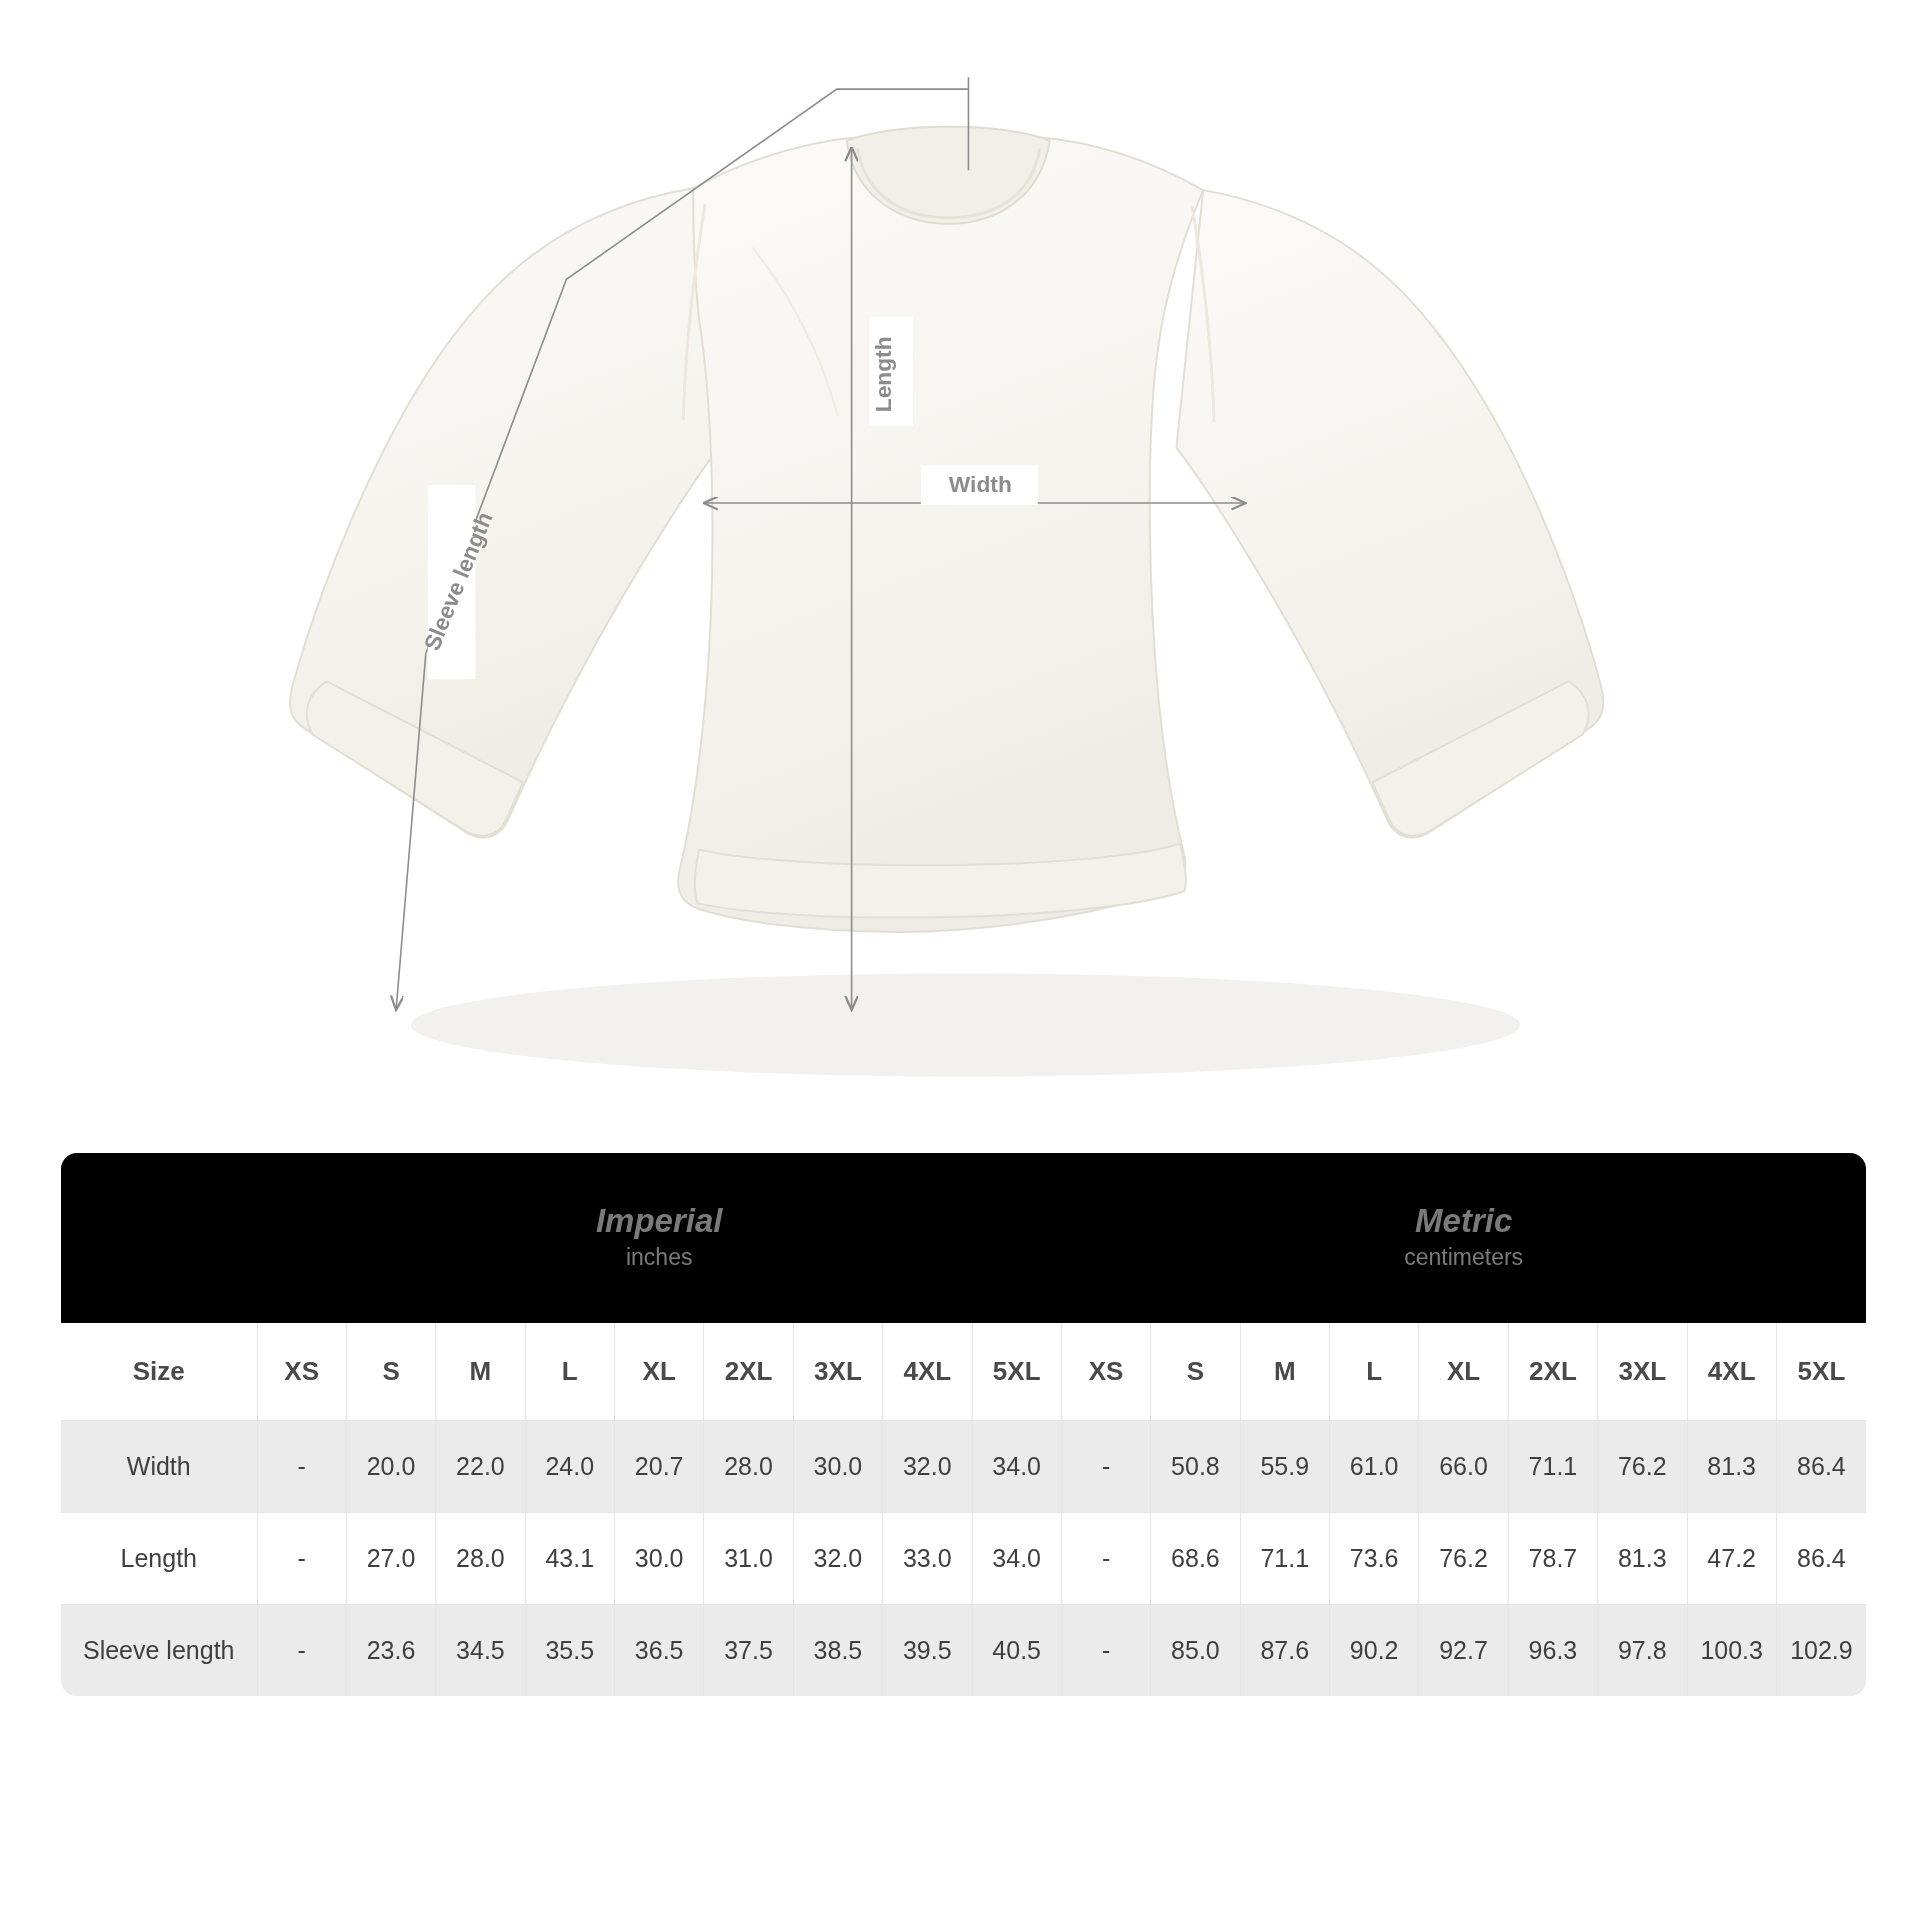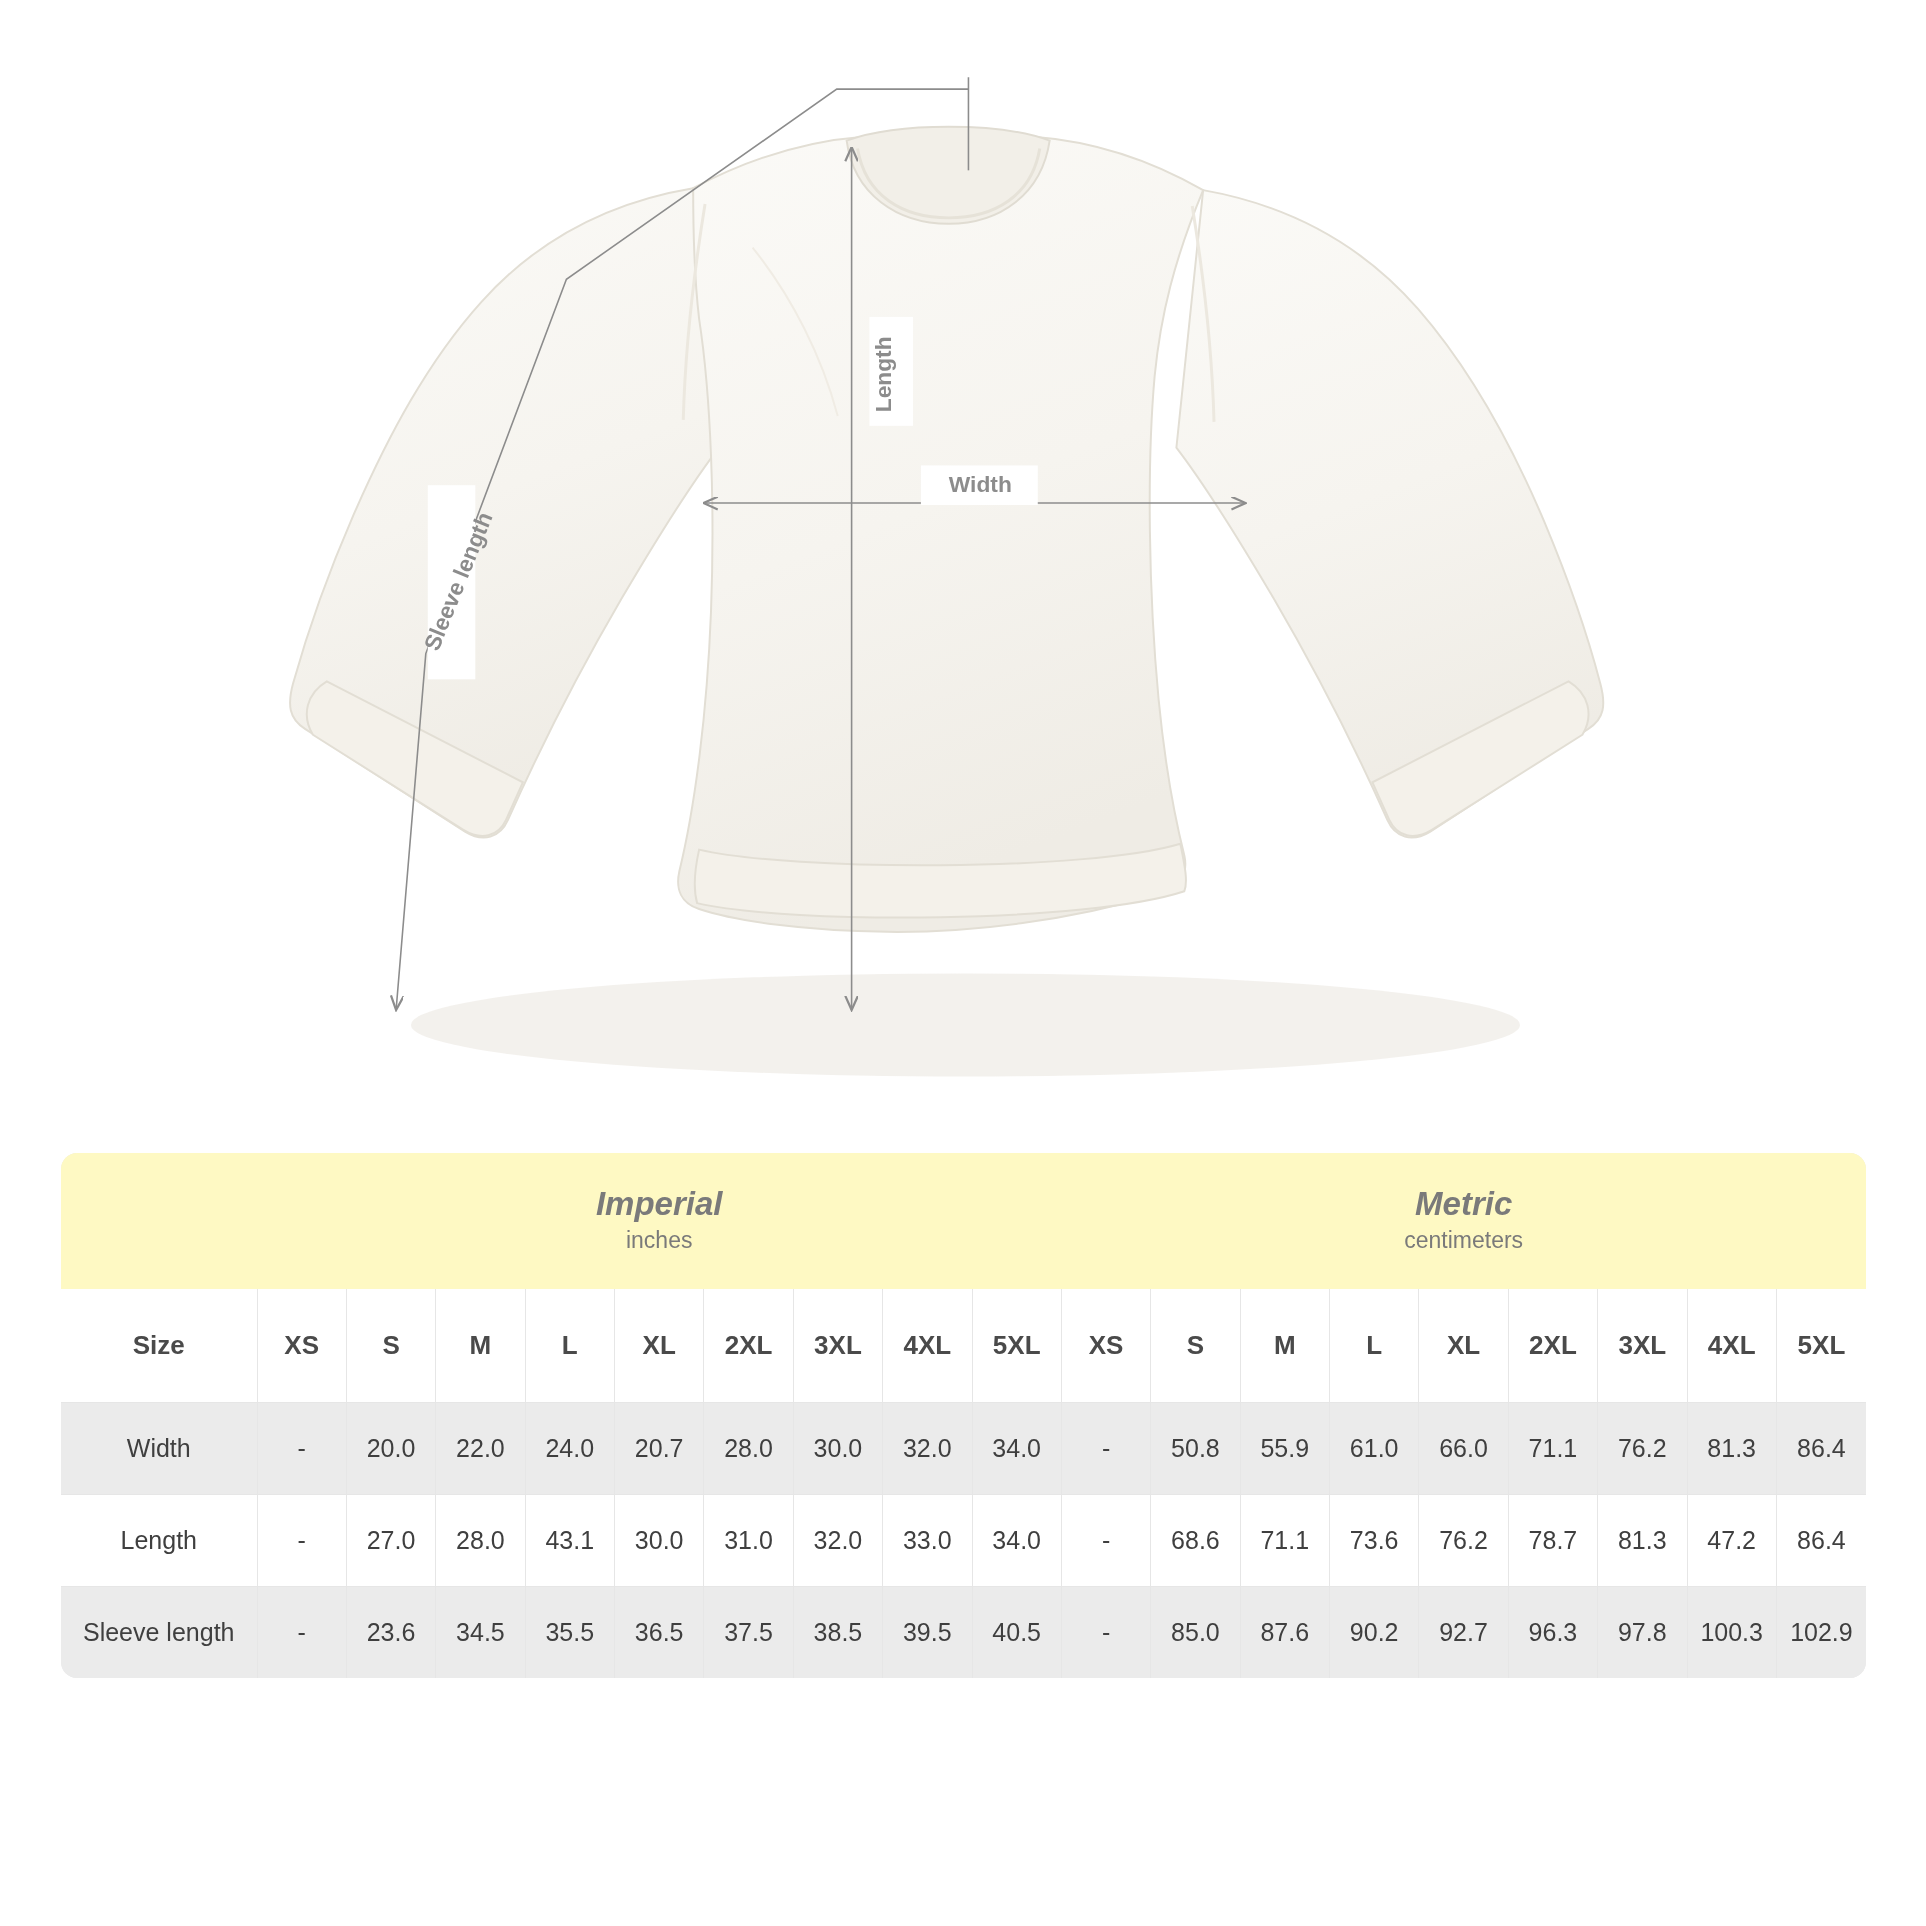--- a/index.html
+++ b/index.html
@@ -65,38 +65,38 @@
   }
   table.size-table td, table.size-table th {
     text-align: center;
     vertical-align: middle;
     font-size: 25px;
     color: #3f3f3f;
     font-weight: normal;
     padding: 0;
   }
   .unit-head td {
-    height: 136px;
-    background: #fef9c3;
+    height: 170px;
+    background: #000000;
     border: none;
   }
   .unit-name {
     font-size: 33px;
     font-style: italic;
     font-weight: bold;
     color: #7a7a7a;
     line-height: 1.15;
   }
   .unit-sub {
     font-size: 23px;
     color: #7a7a7a;
     line-height: 1.5;
   }
   tr.head-row td {
-    height: 113px;
+    height: 97px;
     background: #ffffff;
     font-weight: bold;
     font-size: 26px;
     color: #4a4a4a;
     border-right: 1px solid #e6e6e6;
   }
   tr.head-row td:last-child { border-right: none; }
   tr.data-row td {
     height: 91px;
     border-right: 1px solid #e6e6e6;

